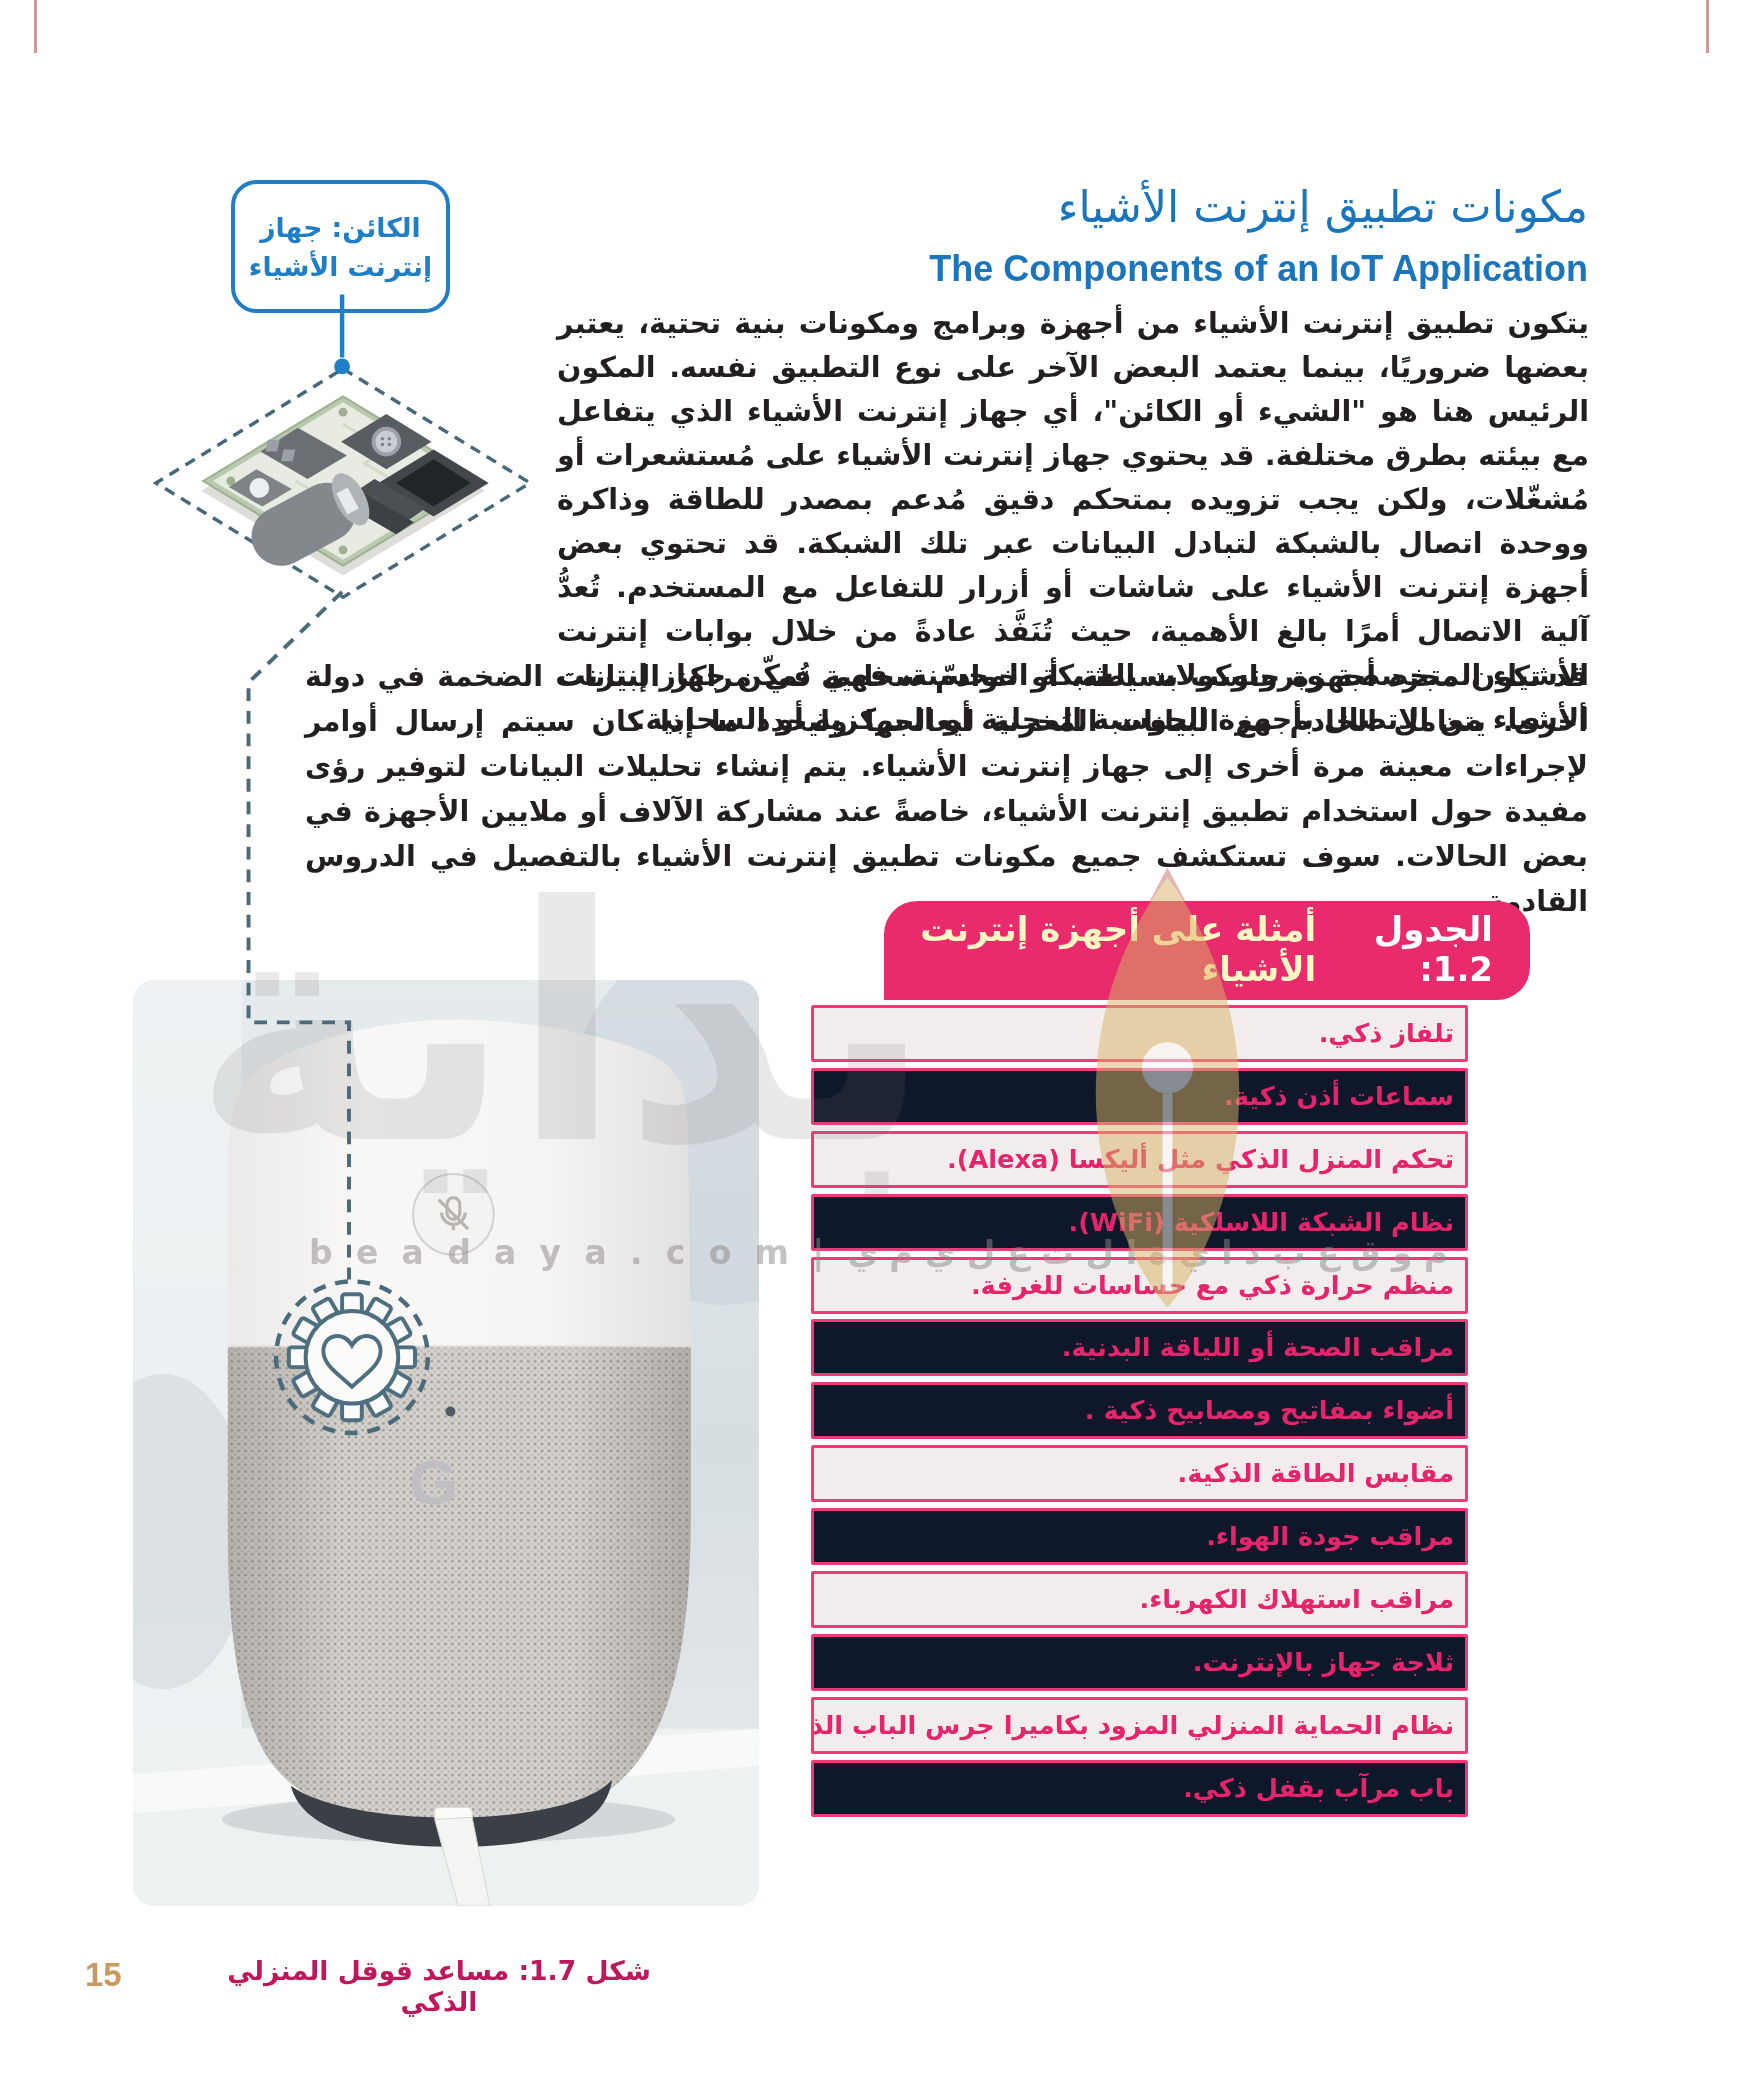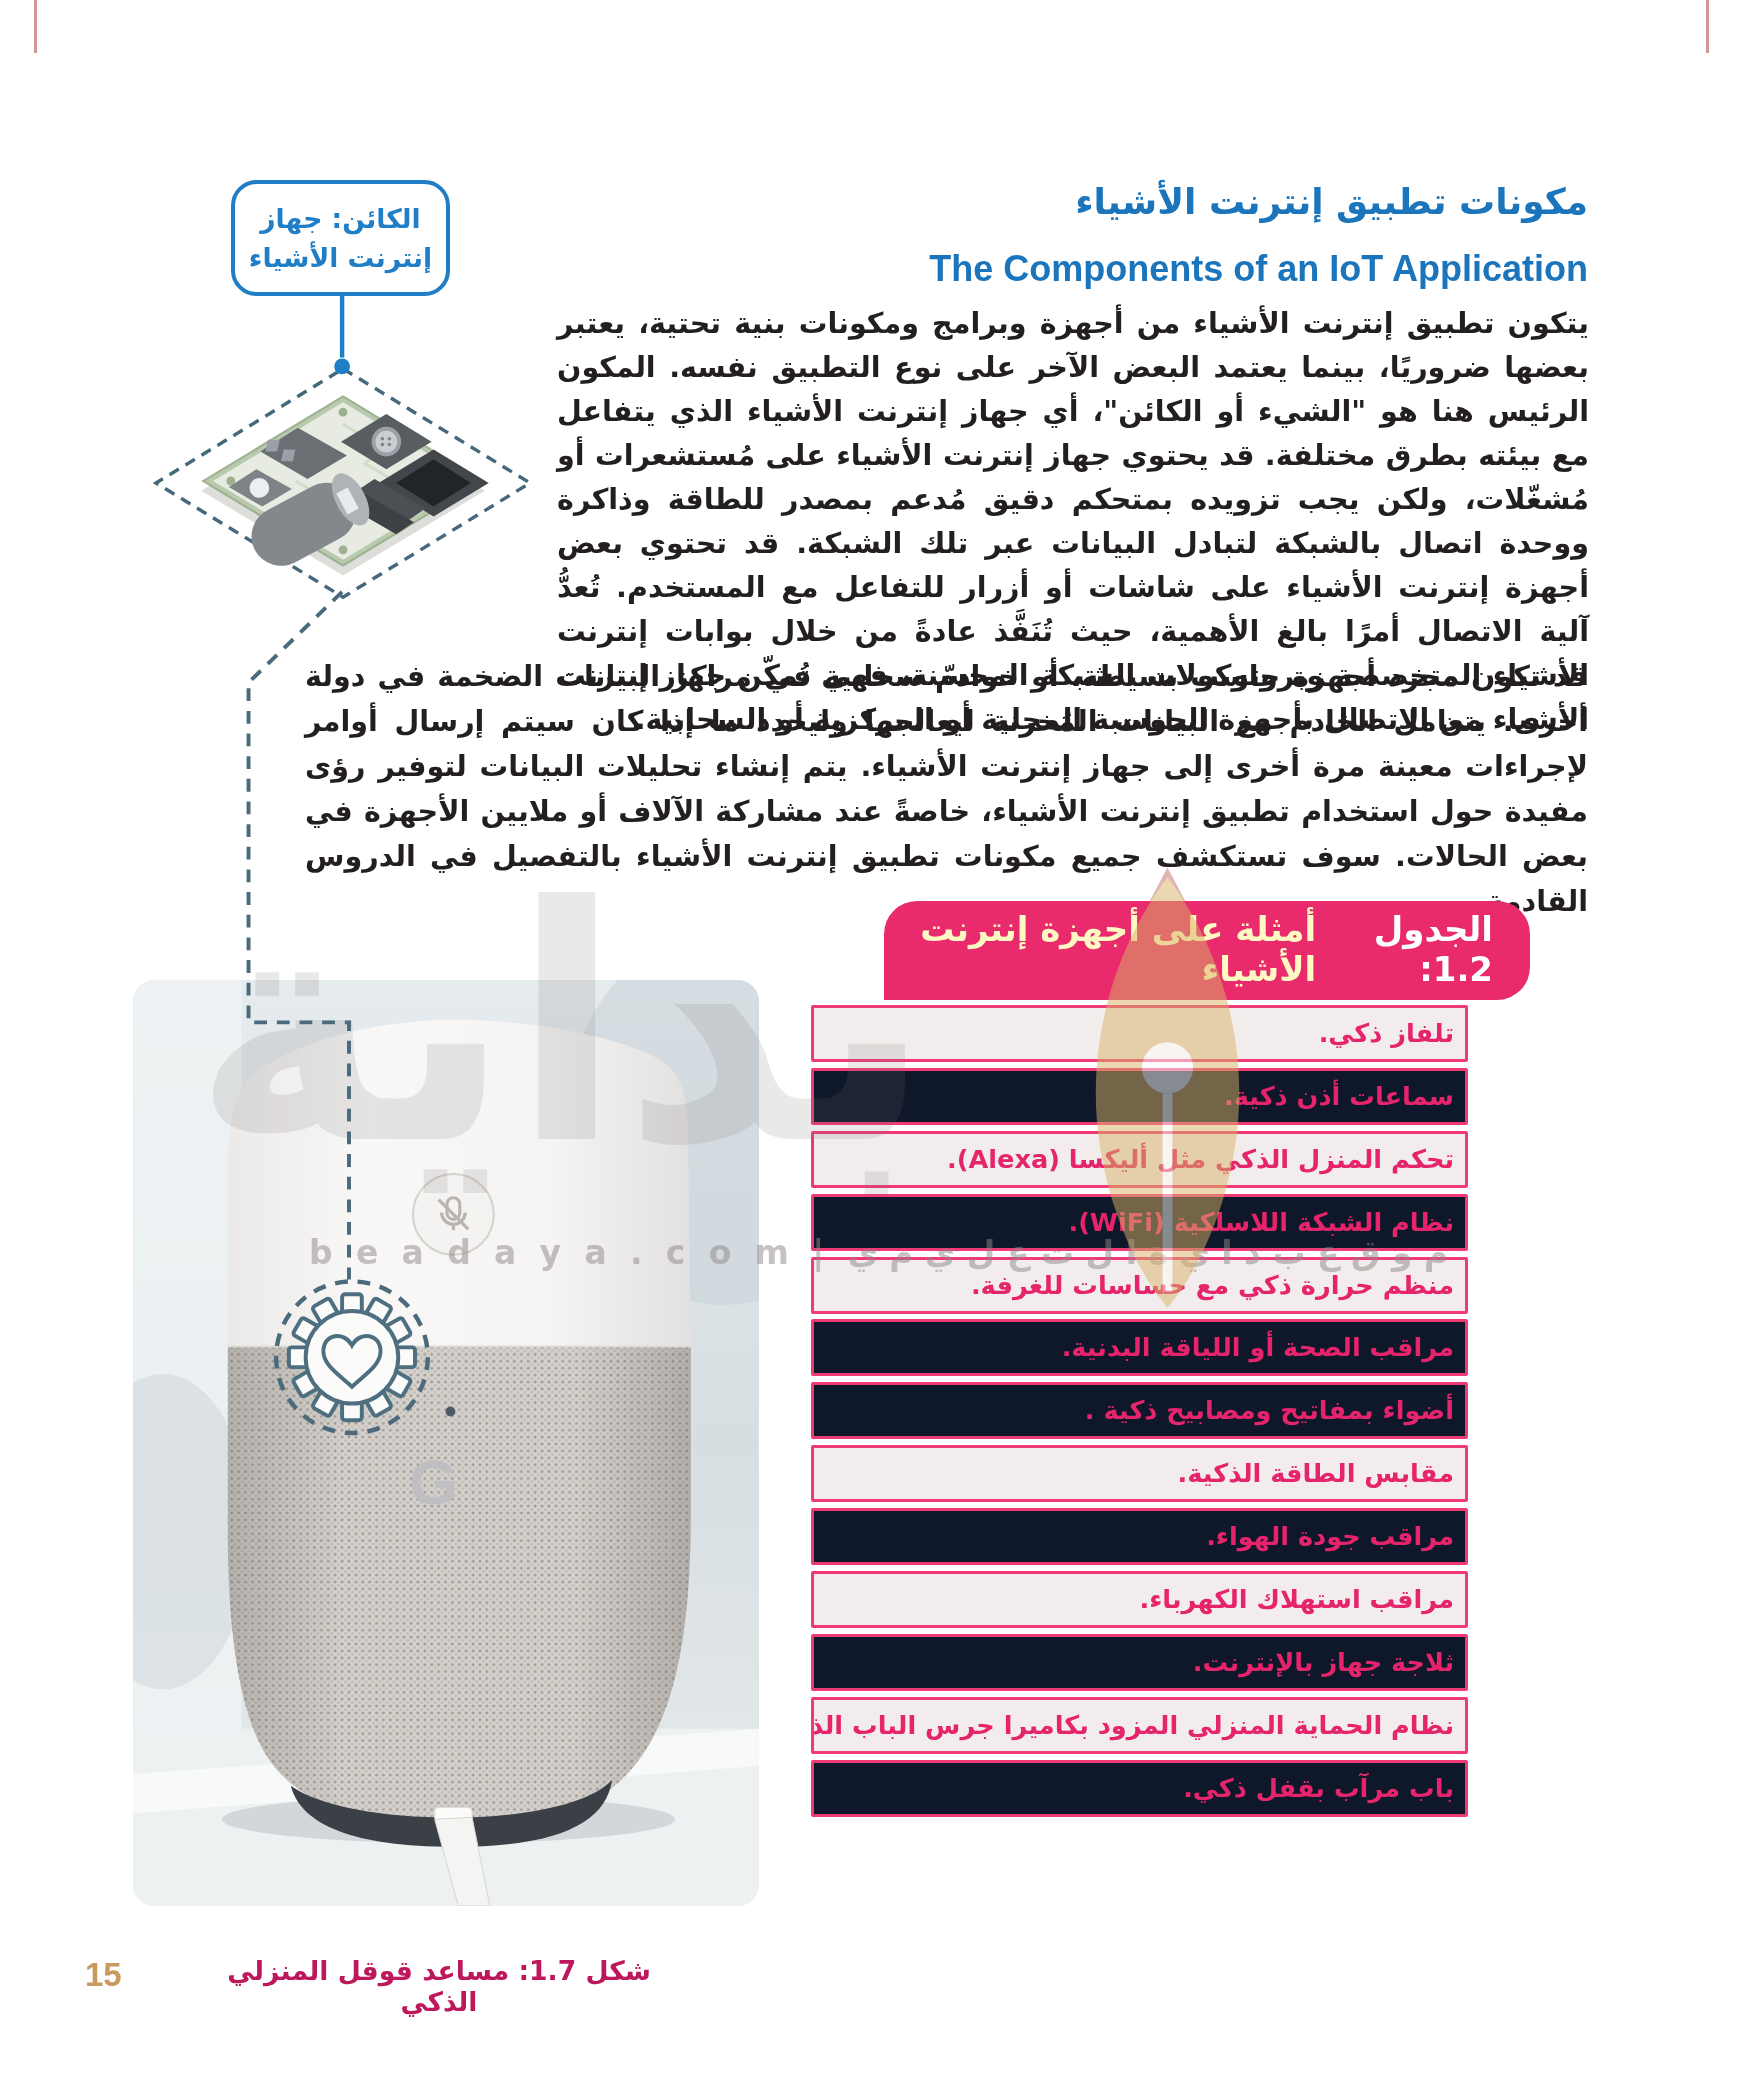--- a/index.html
+++ b/index.html
@@ -4,27 +4,27 @@
 <style>
   html,body{margin:0;padding:0;background:#ffffff;}
   .page{
     position:relative; width:1744px; height:2093px; overflow:hidden;
     background:#ffffff; font-family:"DejaVu Sans",sans-serif;
   }
   
   .crop{position:absolute;top:0;width:3px;height:53px;background:#b0625f;opacity:.65;}
   
   .callout{
-    position:absolute;left:231px;top:180px;width:219px;height:116px;box-sizing:border-box;
+    position:absolute;left:231px;top:180px;width:219px;height:133px;box-sizing:border-box;
     border:4.9px solid #1f7ec6;border-radius:25.6px;color:#1f7ec6;font-weight:700;font-size:26.6px;
     display:flex;flex-direction:column;align-items:center;justify-content:center;direction:rtl;
     line-height:39px;background:#fff;z-index:4;text-align:center;
   }
   
-  .title-ar{position:absolute;top:181px;right:156px;color:#1b75bc;font-size:36px;font-weight:700;direction:rtl;z-index:2;}
+  .title-ar{position:absolute;top:181px;right:156px;color:#1b75bc;font-size:44px;font-weight:400;direction:rtl;z-index:2;}
   .title-en{position:absolute;top:248px;right:156px;color:#1b75bc;font-size:36px;font-weight:700;
     font-family:"Liberation Sans",sans-serif;z-index:2;}
   
   .para{position:absolute;direction:rtl;text-align:justify;color:#231f20;font-weight:700;z-index:2;}
   .p1{left:557px;top:301px;width:1032px;font-size:28.6px;line-height:44px;}
   .p2{left:305px;top:654px;width:1283px;font-size:28.6px;line-height:45px;}
   
   .table-banner{
     position:absolute;left:884px;top:901px;width:646px;height:99px;box-sizing:border-box;
     background:#e92a6c;border-radius:33px 33px 33px 0;direction:rtl;display:flex;align-items:center;

